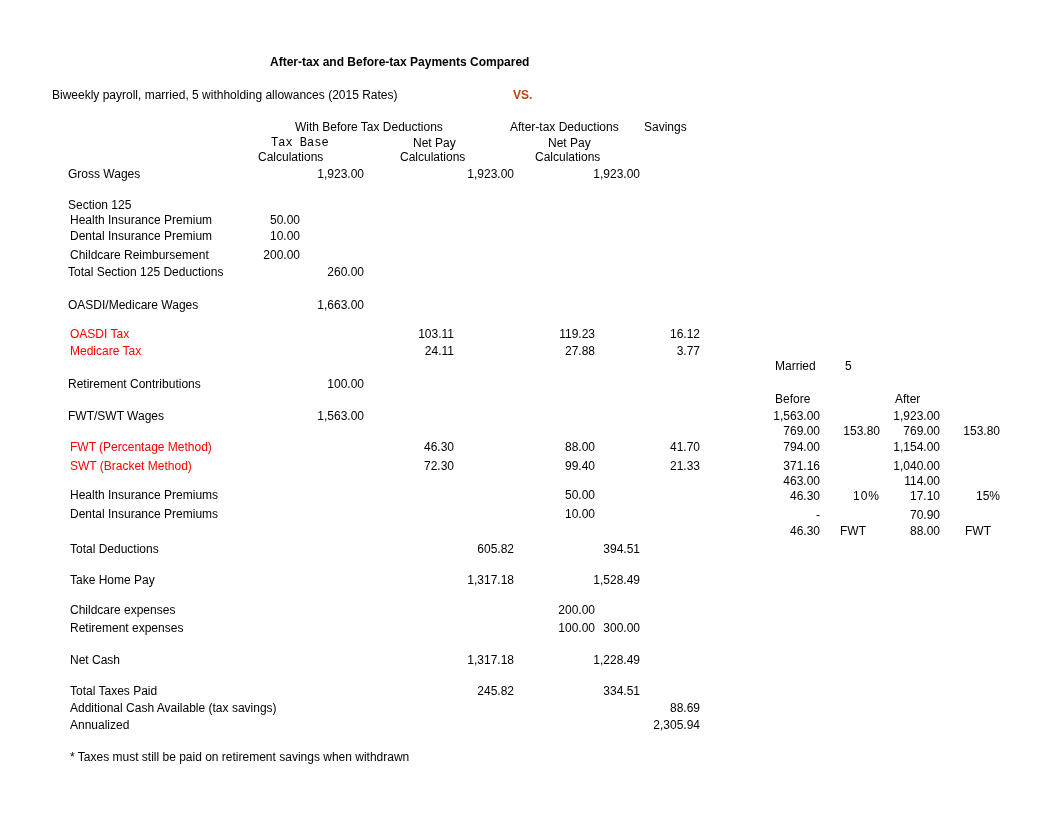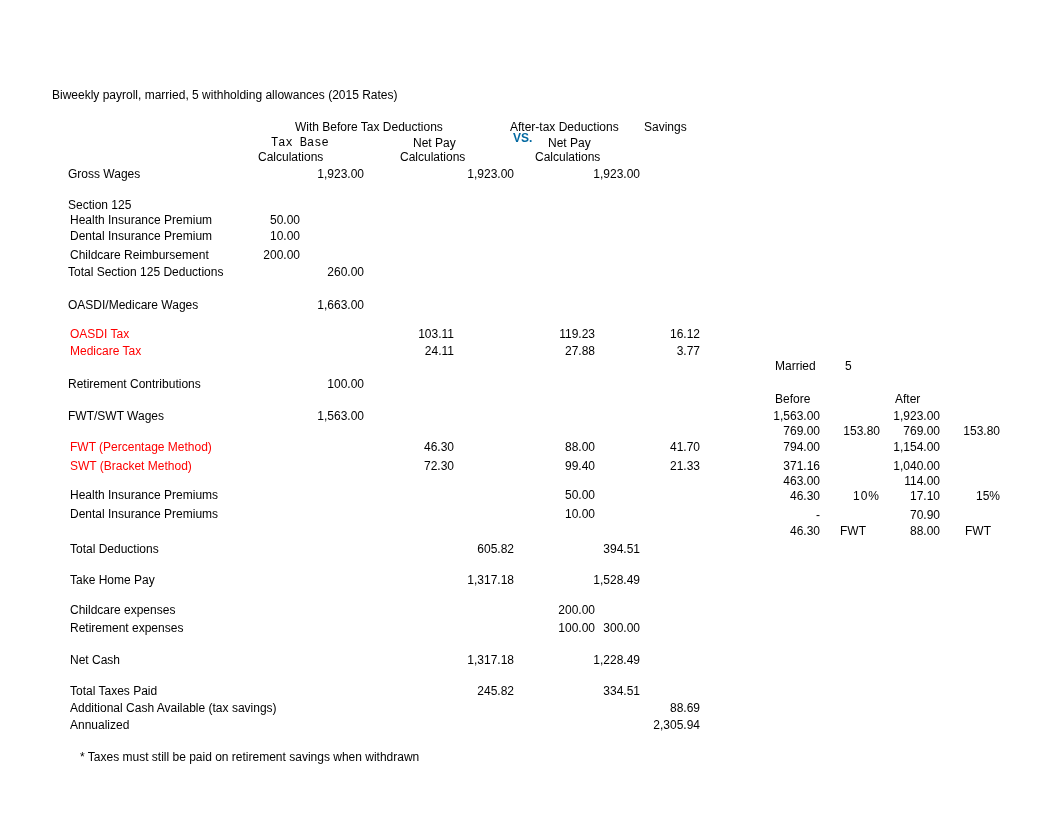--- a/index.html
+++ b/index.html
@@ -24,23 +24,22 @@
   }
   .subtitle {
     position: absolute;
     left: 52px;
     top: 88px;
   }
   .vs {
     position: absolute;
     left: 513px;
     top: 88px;
-    color: #0369a1;
+    color: #c2410c;
     font-weight: bold;
-    margin-top: 43px;
   }
   .hdr-before { position:absolute; left:295px; top:120px; }
   .hdr-taxbase1 { position:absolute; left:271px; top:136px;font-family:Liberation Mono, monospace; }
   .hdr-taxbase2 { position:absolute; left:258px; top:150px; }
   .hdr-netpay1a { position:absolute; left:413px; top:136px; }
   .hdr-netpay1b { position:absolute; left:400px; top:150px; }
   .hdr-after { position:absolute; left:510px; top:120px; }
   .hdr-netpay2a { position:absolute; left:548px; top:136px; }
   .hdr-netpay2b { position:absolute; left:535px; top:150px; }
   .hdr-savings { position:absolute; left:644px; top:120px; }
@@ -58,27 +57,28 @@
   .c7 { left:640px; width:60px; }
 
   .side { position:absolute; }
   .sc1 { left:760px; width:60px; text-align:right; }
   .sc1t { left:775px; }
   .sc2 { left:830px; width:50px; text-align:right; }
   .sc3 { left:880px; width:60px; text-align:right; }
   .sc3t { left:895px; }
   .sc4 { left:950px; width:50px; text-align:right; }
 
-  .foot { position:absolute; left:80px; top:750px; }
+  .foot { position:absolute; left:70px; top:750px; }
 </style>
 </head>
 <body>
 
 <div class="page">
 
+  <div class="title">After-tax and Before-tax Payments Compared</div>
   <div class="subtitle">Biweekly payroll, married, 5 withholding allowances (2015 Rates)</div>
   <div class="vs">VS.</div>
 
   <div class="hdr-before">With Before Tax Deductions</div>
   <div class="hdr-taxbase1">Tax Base</div>
   <div class="hdr-taxbase2">Calculations</div>
   <div class="hdr-netpay1a">Net Pay</div>
   <div class="hdr-netpay1b">Calculations</div>
   <div class="hdr-after">After-tax Deductions</div>
   <div class="hdr-netpay2a">Net Pay</div>

